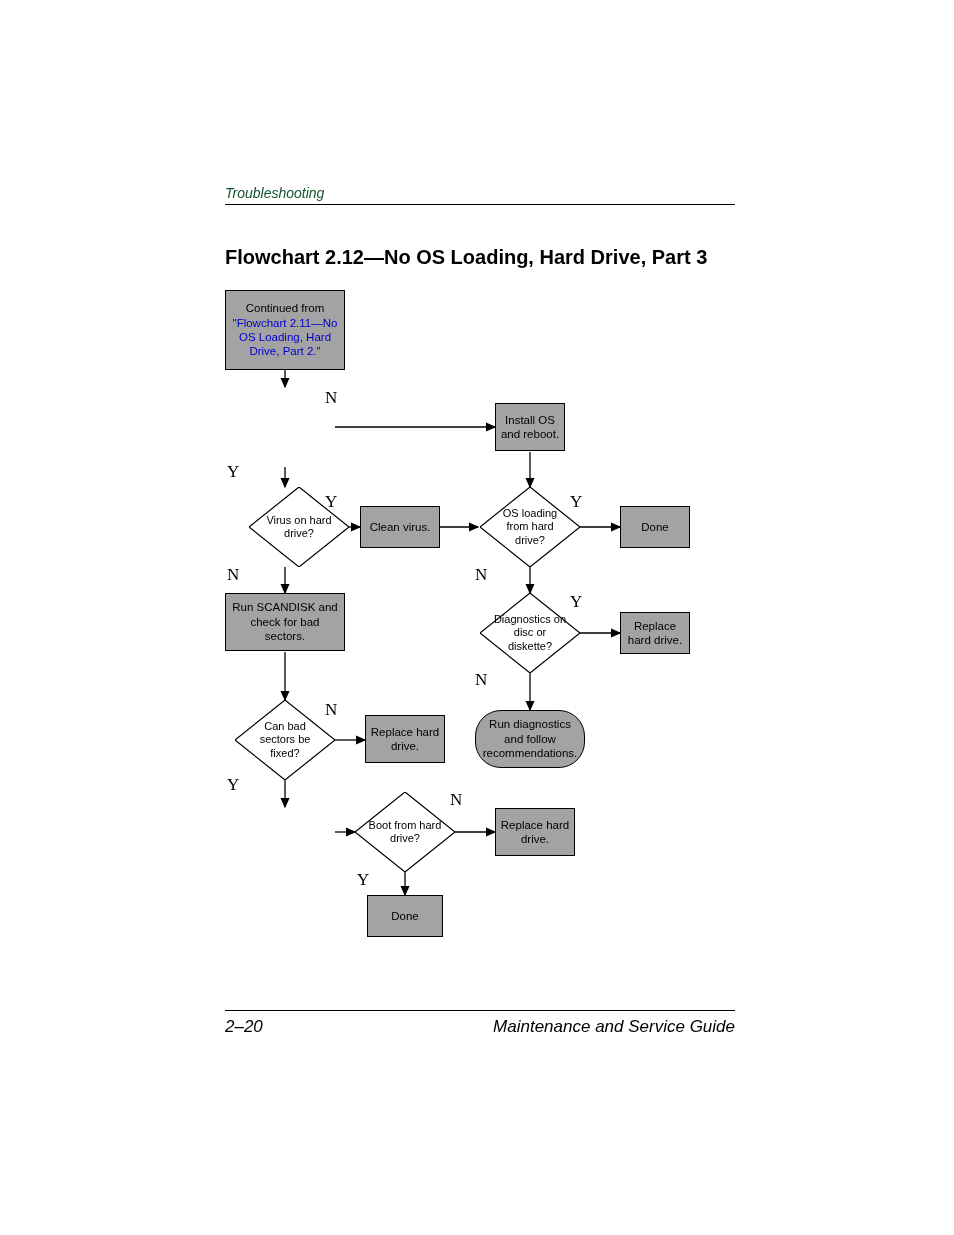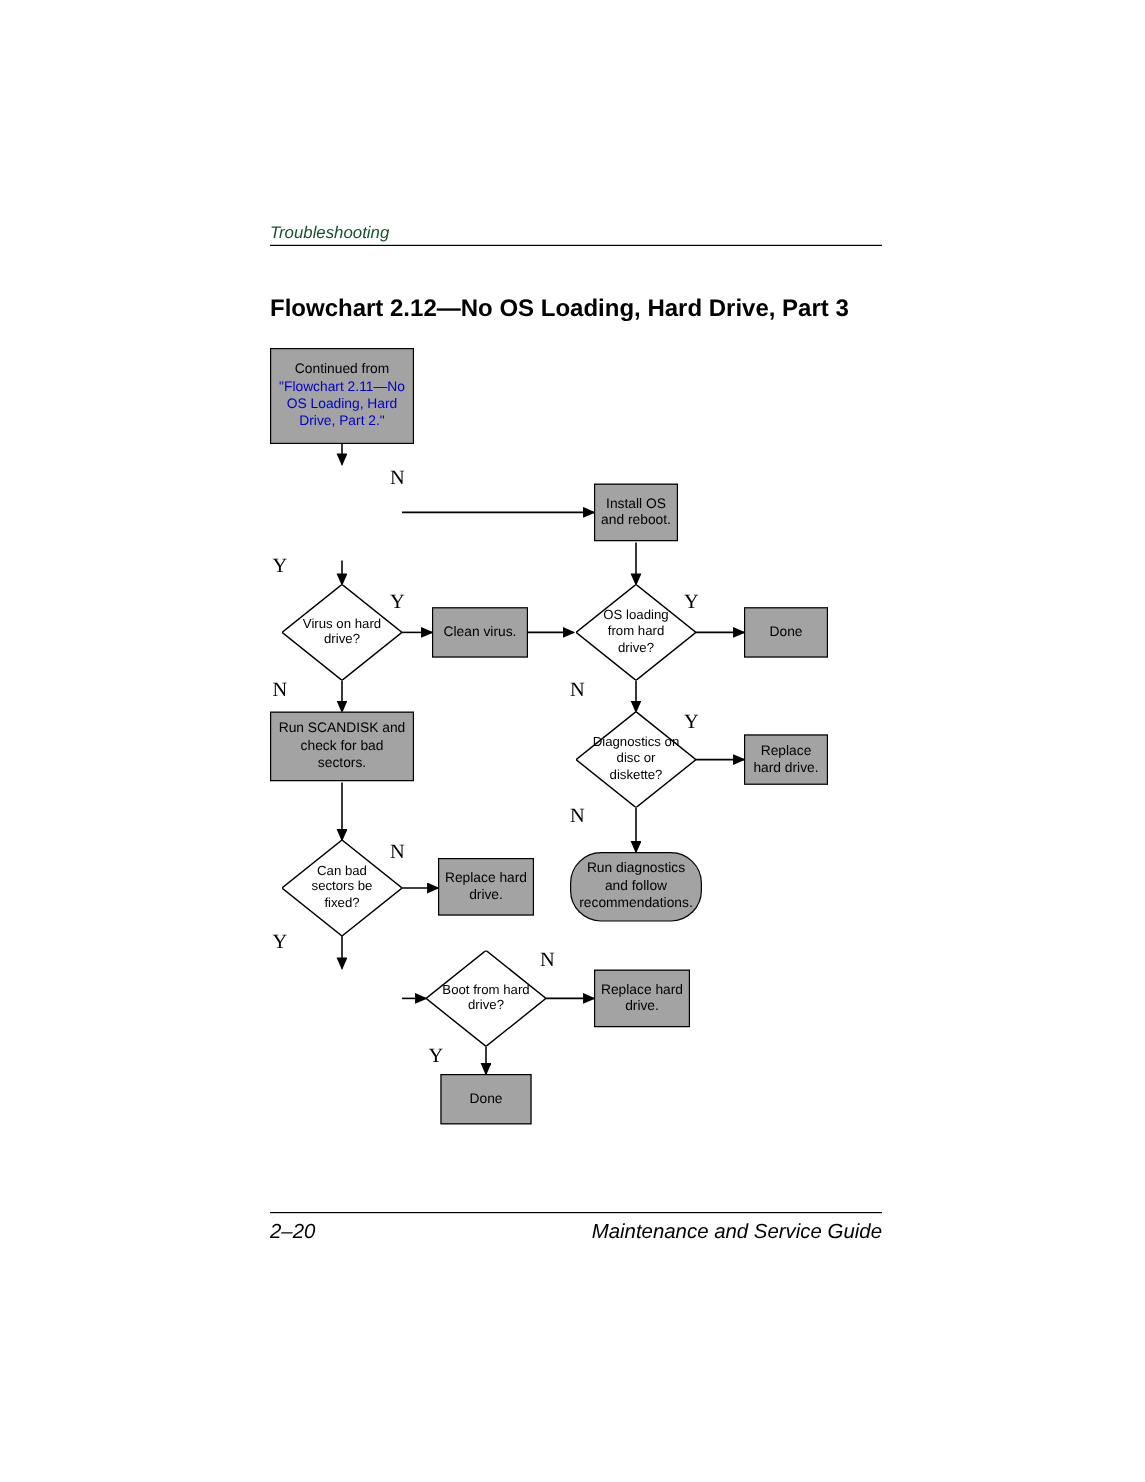--- a/index.html
+++ b/index.html
@@ -147,21 +147,21 @@
       <span class="link-text">"Flowchart 2.11—No OS Loading, Hard Drive, Part 2."</span>
     </div>
 
     <div class="lbl" style="left:100px;top:98px;">N</div>
     <div class="lbl" style="left:2px;top:172px;">Y</div>
 
     <div class="box" style="left:270px;top:113px;width:70px;height:48px;justify-content:center;">
       <span>Install OS and reboot.</span>
     </div>
 
-    <div class="diamond" style="left:10px;top:197px;">
+    <div class="diamond" style="left:24px;top:197px;">
       <svg viewBox="0 0 100 80">
           <polygon points="50,0 100,40 50,80 0,40" fill="#fff" stroke="#000" stroke-width="1.2"></polygon>
         </svg>
       <div class="dtext">
           <span>Virus on hard drive?</span>
         </div>
     </div>
     <div class="lbl" style="left:100px;top:202px;">Y</div>
     <div class="lbl" style="left:2px;top:275px;">N</div>
 

